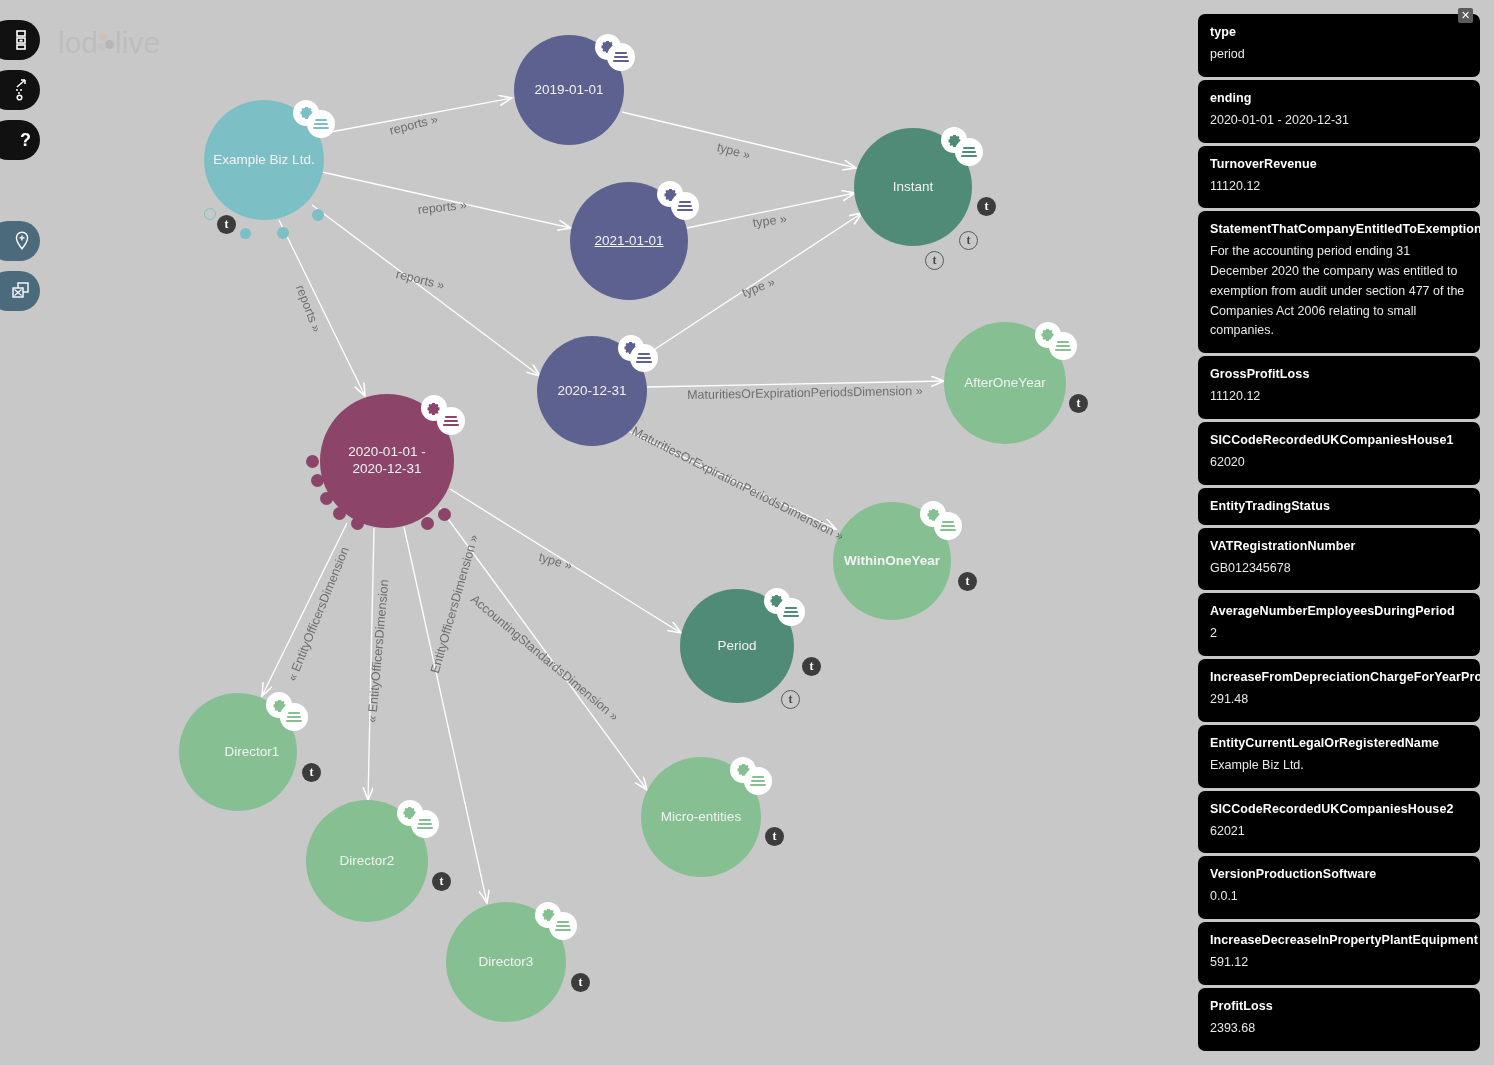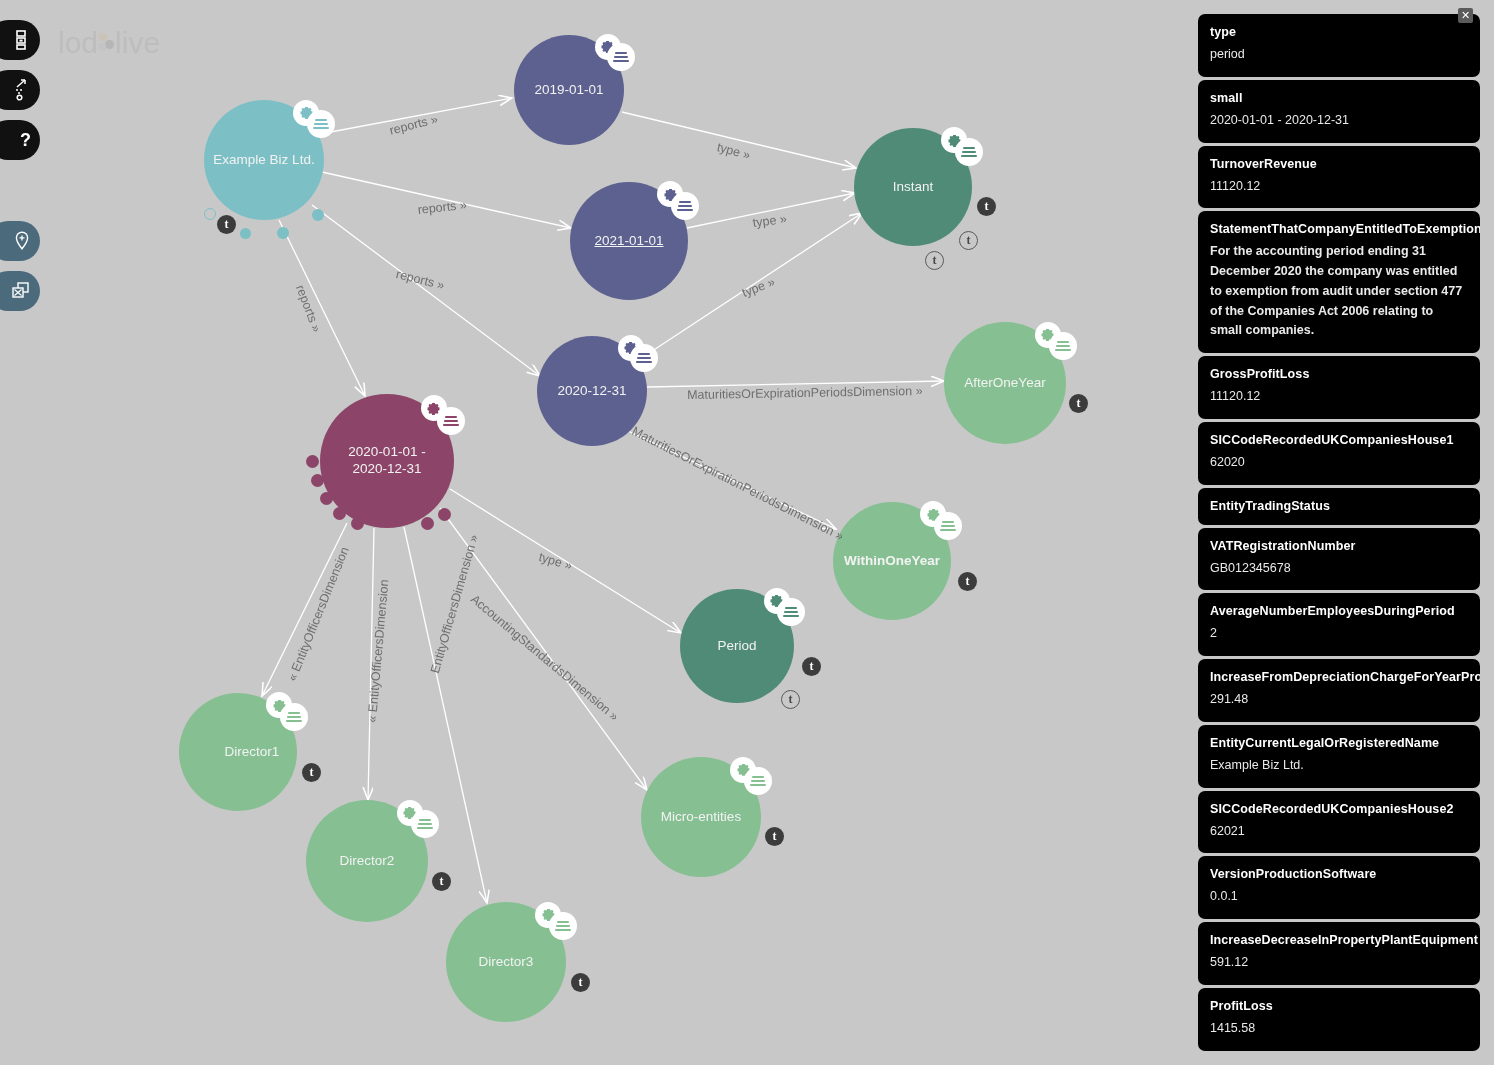--- a/index.html
+++ b/index.html
@@ -86,21 +86,21 @@
     background: transparent;
   }
   .card {
     background: #000000; color: #ffffff;
     border-radius: 7px; padding: 11px 12px 12px 12px;
     margin-bottom: 3px;
     overflow: hidden;
   }
   .card .k { font-size: 12.5px; font-weight: 700; white-space: nowrap; letter-spacing: .1px; }
   .card .v { font-size: 12.5px; font-weight: 400; margin-top: 6px; line-height: 1.58; color: #eaeaea; }
-  .card .v.multi { white-space: normal; font-weight: bold; }
+  .card .v.multi { white-space: normal; }
 
   #panel-close {
     position: absolute; right: 21px; top: 8px;
     width: 15px; height: 15px; border-radius: 2px;
     background: #5b5b5b; color: #ffffff;
     display: flex; align-items: center; justify-content: center;
     font-size: 11px; line-height: 1; cursor: pointer; z-index: 5;
     font-family: "Liberation Sans", sans-serif;
   }
 </style>
@@ -437,21 +437,21 @@
     <div class="sat" style="left:438px;top:508px;width:13px;height:13px;background:#8c4568;"></div>
   </div>
 
   <div id="panel-close">✕</div>
   <div id="panel">
       <div class="card">
         <div class="k">type</div>
         <div class="v">period</div>
       </div>
       <div class="card">
-        <div class="k">small</div>
+        <div class="k">ending</div>
         <div class="v">2020-01-01 - 2020-12-31</div>
       </div>
       <div class="card">
         <div class="k">TurnoverRevenue</div>
         <div class="v">11120.12</div>
       </div>
       <div class="card">
         <div class="k">StatementThatCompanyEntitledToExemptionFr</div>
         <div class="v multi">For the accounting period ending 31 December 2020 the company was entitled to exemption from audit under section 477 of the Companies Act 2006 relating to small companies.</div>
       </div>
@@ -489,17 +489,17 @@
       <div class="card">
         <div class="k">VersionProductionSoftware</div>
         <div class="v">0.0.1</div>
       </div>
       <div class="card">
         <div class="k">IncreaseDecreaseInPropertyPlantEquipment</div>
         <div class="v">591.12</div>
       </div>
       <div class="card">
         <div class="k">ProfitLoss</div>
-        <div class="v">1415.58</div>
+        <div class="v">2393.68</div>
       </div>
     </div>
 
 </div>
 
 </body></html>

